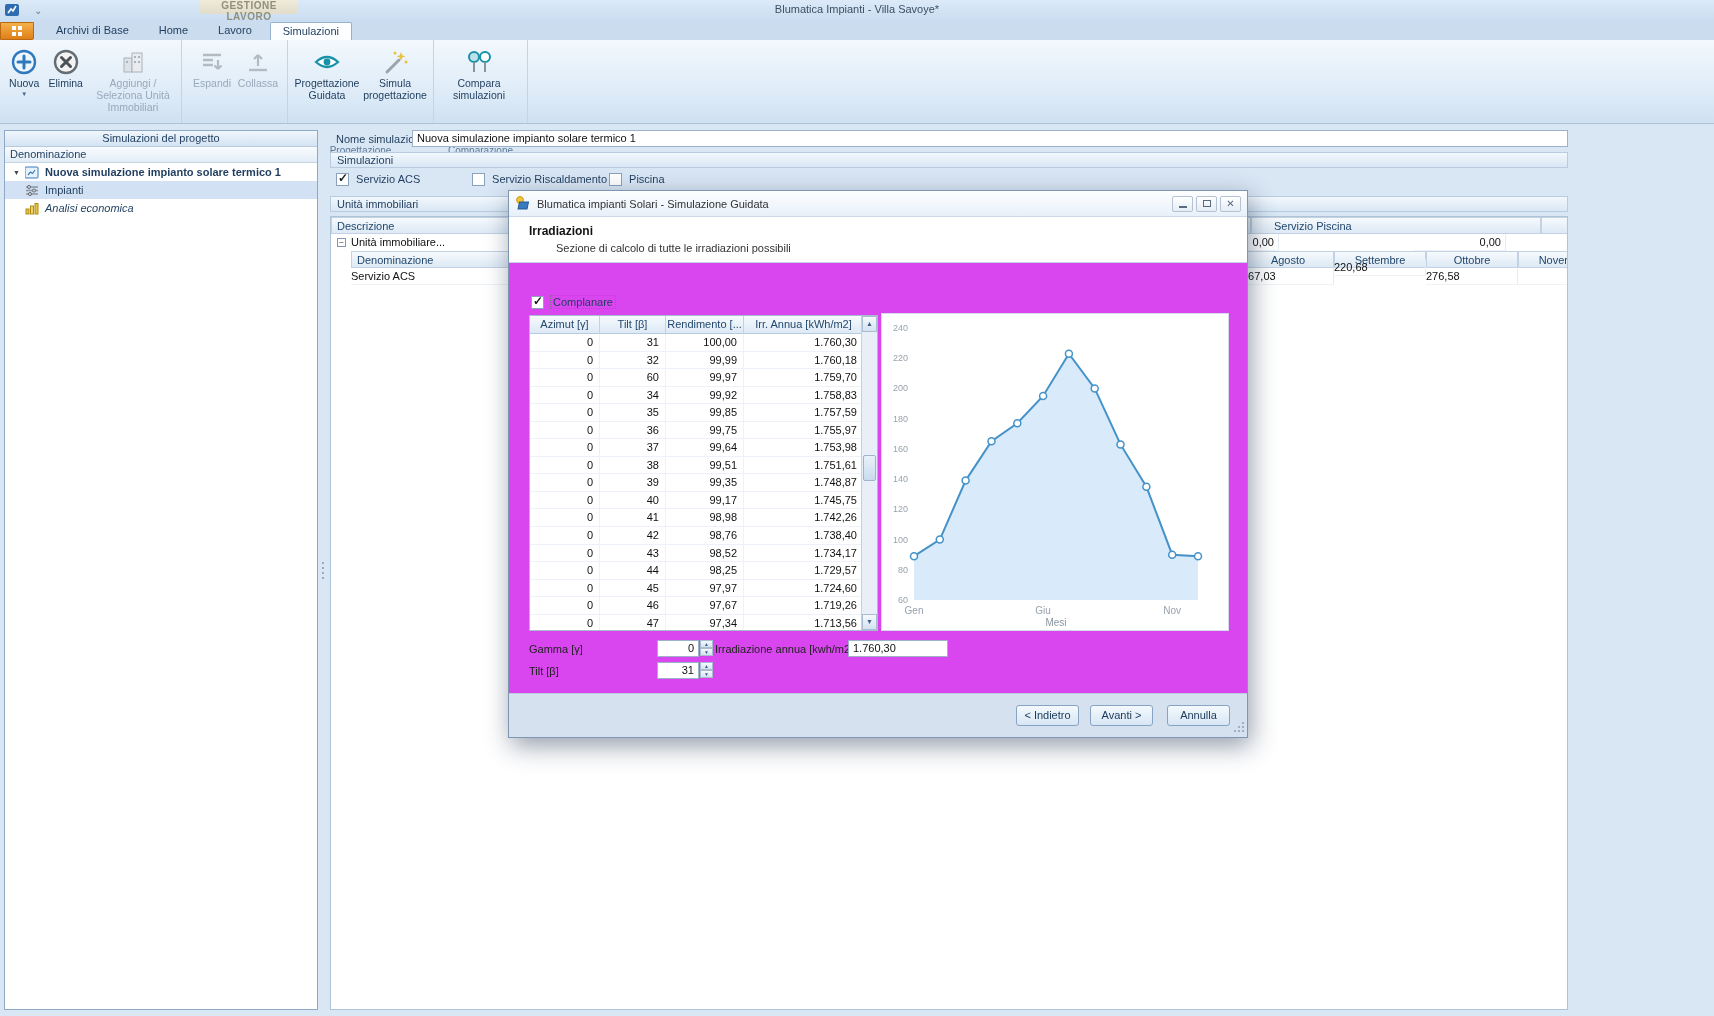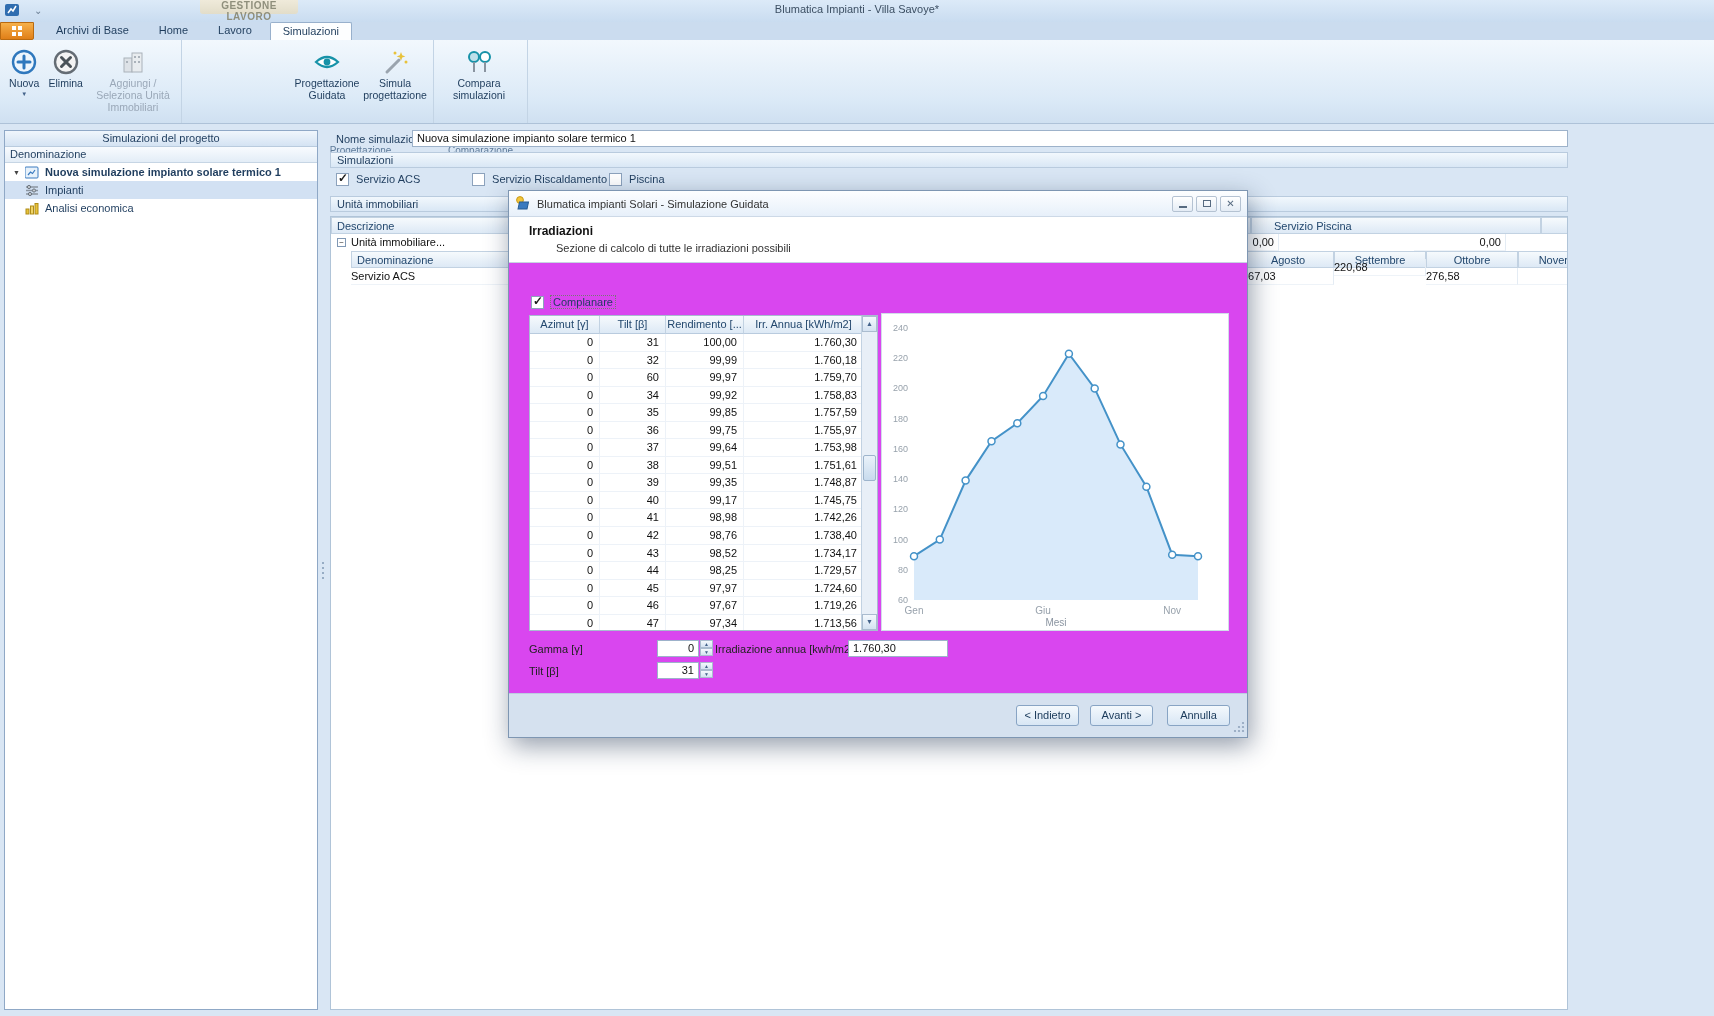--- a/index.html
+++ b/index.html
@@ -193,20 +193,43 @@
               <rect x="19" y="13" width="2" height="2" fill="#aab2ba"></rect>
               <rect x="7" y="13" width="2" height="2" fill="#aab2ba"></rect>
             </svg>
         </span>
         <span>Aggiungi / Seleziona Unità Immobiliari</span>
       </div>
     </div>
     <div class="glabel">Simulazione</div>
   </div>
 
+  <div class="rgroup" style="left:182px; width:106px;">
+    <div class="gbody" style="padding-left:8px;">
+      <div class="rbtn disabled" style="width:44px;">
+        <span class="ic">
+          <svg width="28" height="28">
+              <path d="M5 7h18M5 12h10M5 17h10" stroke="#b2bac2" stroke-width="2.4"></path>
+              <path d="M20 12v9m0 0l-3.5-3.5M20 21l3.5-3.5" stroke="#b2bac2" stroke-width="2.2" fill="none"></path>
+            </svg>
+        </span>
+        <span>Espandi</span>
+      </div>
+      <div class="rbtn disabled" style="width:44px;">
+        <span class="ic">
+          <svg width="28" height="28">
+              <path d="M5 22h18" stroke="#b2bac2" stroke-width="2.4"></path>
+              <path d="M14 18V7m0 0l-4 4m4-4l4 4" stroke="#b2bac2" stroke-width="2.2" fill="none"></path>
+            </svg>
+        </span>
+        <span>Collassa</span>
+      </div>
+    </div>
+    <div class="glabel">Gestione</div>
+  </div>
 
   <div class="rgroup" style="left:288px; width:146px;">
     <div class="gbody" style="padding-left:6px;">
       <div class="rbtn" style="width:66px;">
         <span class="ic">
           <svg width="30" height="28">
               <path d="M4 14q11-10 22 0q-11 10-22 0z" fill="#fff" stroke="#1792a8" stroke-width="2.2"></path>
               <circle cx="15" cy="14" r="3.4" fill="#1792a8"></circle>
             </svg>
         </span>
@@ -261,21 +284,21 @@
     <span class="ticon">
       <svg width="14" height="13">
           <path d="M1 3h12M1 6.5h12M1 10h12" stroke="#8a94a0" stroke-width="1.6"></path>
           <circle cx="4" cy="3" r="1.6" fill="#c8cdd2" stroke="#6a747e"></circle>
           <circle cx="9" cy="6.5" r="1.6" fill="#c8cdd2" stroke="#6a747e"></circle>
           <circle cx="5" cy="10" r="1.6" fill="#c8cdd2" stroke="#6a747e"></circle>
         </svg>
     </span>
     <span class="tlabel">Impianti</span>
   </div>
-  <div class="tree-row" style="padding-left:18px;">
+  <div class="tree-row" style="padding-left:18px;font-style:italic;">
     <span class="ticon">
       <svg width="14" height="13">
           <rect x="1" y="7" width="3" height="5" fill="#e8c23a" stroke="#b08d18"></rect>
           <rect x="5.5" y="4" width="3" height="8" fill="#f0d468" stroke="#b08d18"></rect>
           <rect x="10" y="1.5" width="3" height="10.5" fill="#e8c23a" stroke="#b08d18"></rect>
         </svg>
     </span>
     <span class="tlabel">Analisi economica</span>
   </div>
 </div>

